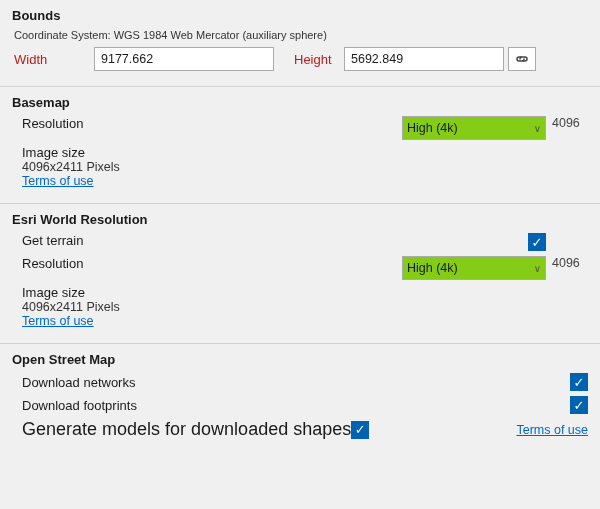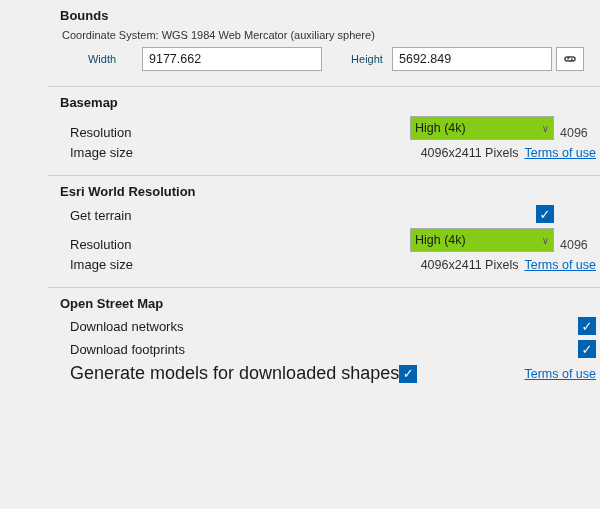--- a/index.html
+++ b/index.html
@@ -6,22 +6,21 @@
     body {
       font-family: 'Segoe UI', Arial, sans-serif;
       font-size: 13px;
       background: #f0f0f0;
       color: #1a1a1a;
       width: 600px;
       min-height: 509px;
     }
     .section {
       background: #f0f0f0;
-      padding: 8px 4px 10px 12px;
-      margin-left: 48px;
+      padding: 8px 12px 10px 12px;
     }
     .section + .section {
       border-top: 1px solid #d0d0d0;
     }
     .section-title {
       font-weight: 600;
       font-size: 13px;
       margin-bottom: 6px;
       color: #1a1a1a;
     }
@@ -30,24 +29,23 @@
       color: #333;
       margin-bottom: 6px;
       padding-left: 2px;
     }
     .row {
       display: flex;
       align-items: center;
       margin-bottom: 5px;
     }
     .label {
-      font-size: 11px;
+      font-size: 13px;
       min-width: 80px;
-      color: #0c4a6e;
-      text-align: center;
+      color: #b91c1c;
     }
     .input-field {
       border: 1px solid #ababab;
       background: #ffffff;
       height: 24px;
       padding: 0 6px;
       font-size: 12.5px;
       color: #1a1a1a;
       outline: none;
     }
@@ -80,21 +78,21 @@
     .height-label {
       margin-left: 20px;
       min-width: 50px;
     }
     .yoffset-label {
       margin-left: 20px;
       min-width: 68px;
     }
     .basemap-row {
       display: flex;
-      align-items: flex-end;
+      align-items: flex-start;
       margin-bottom: 5px;
       padding-left: 10px;
     }
     .basemap-label {
       min-width: 100px;
       font-size: 13px;
     }
     .spacer { flex: 1; }
     .dropdown {
       border: 1px solid #ababab;
@@ -114,23 +112,24 @@
       color: #555;
     }
     .res-value {
       margin-left: 6px;
       font-size: 12.5px;
       color: #444;
       min-width: 36px;
     }
     .image-size-row {
       display: flex;
-      align-items: flex-end;
-      margin-bottom: 5px;
-      padding-left: 10px;
+      align-items: flex-start;
+      margin-bottom: 5px;
+      padding-left: 10px;
+      flex-direction: column;
     }
     .image-size-label {
       min-width: 100px;
       font-size: 13px;
     }
     .image-size-value {
       flex: 1;
       text-align: right;
       font-size: 12.5px;
       color: #333;

